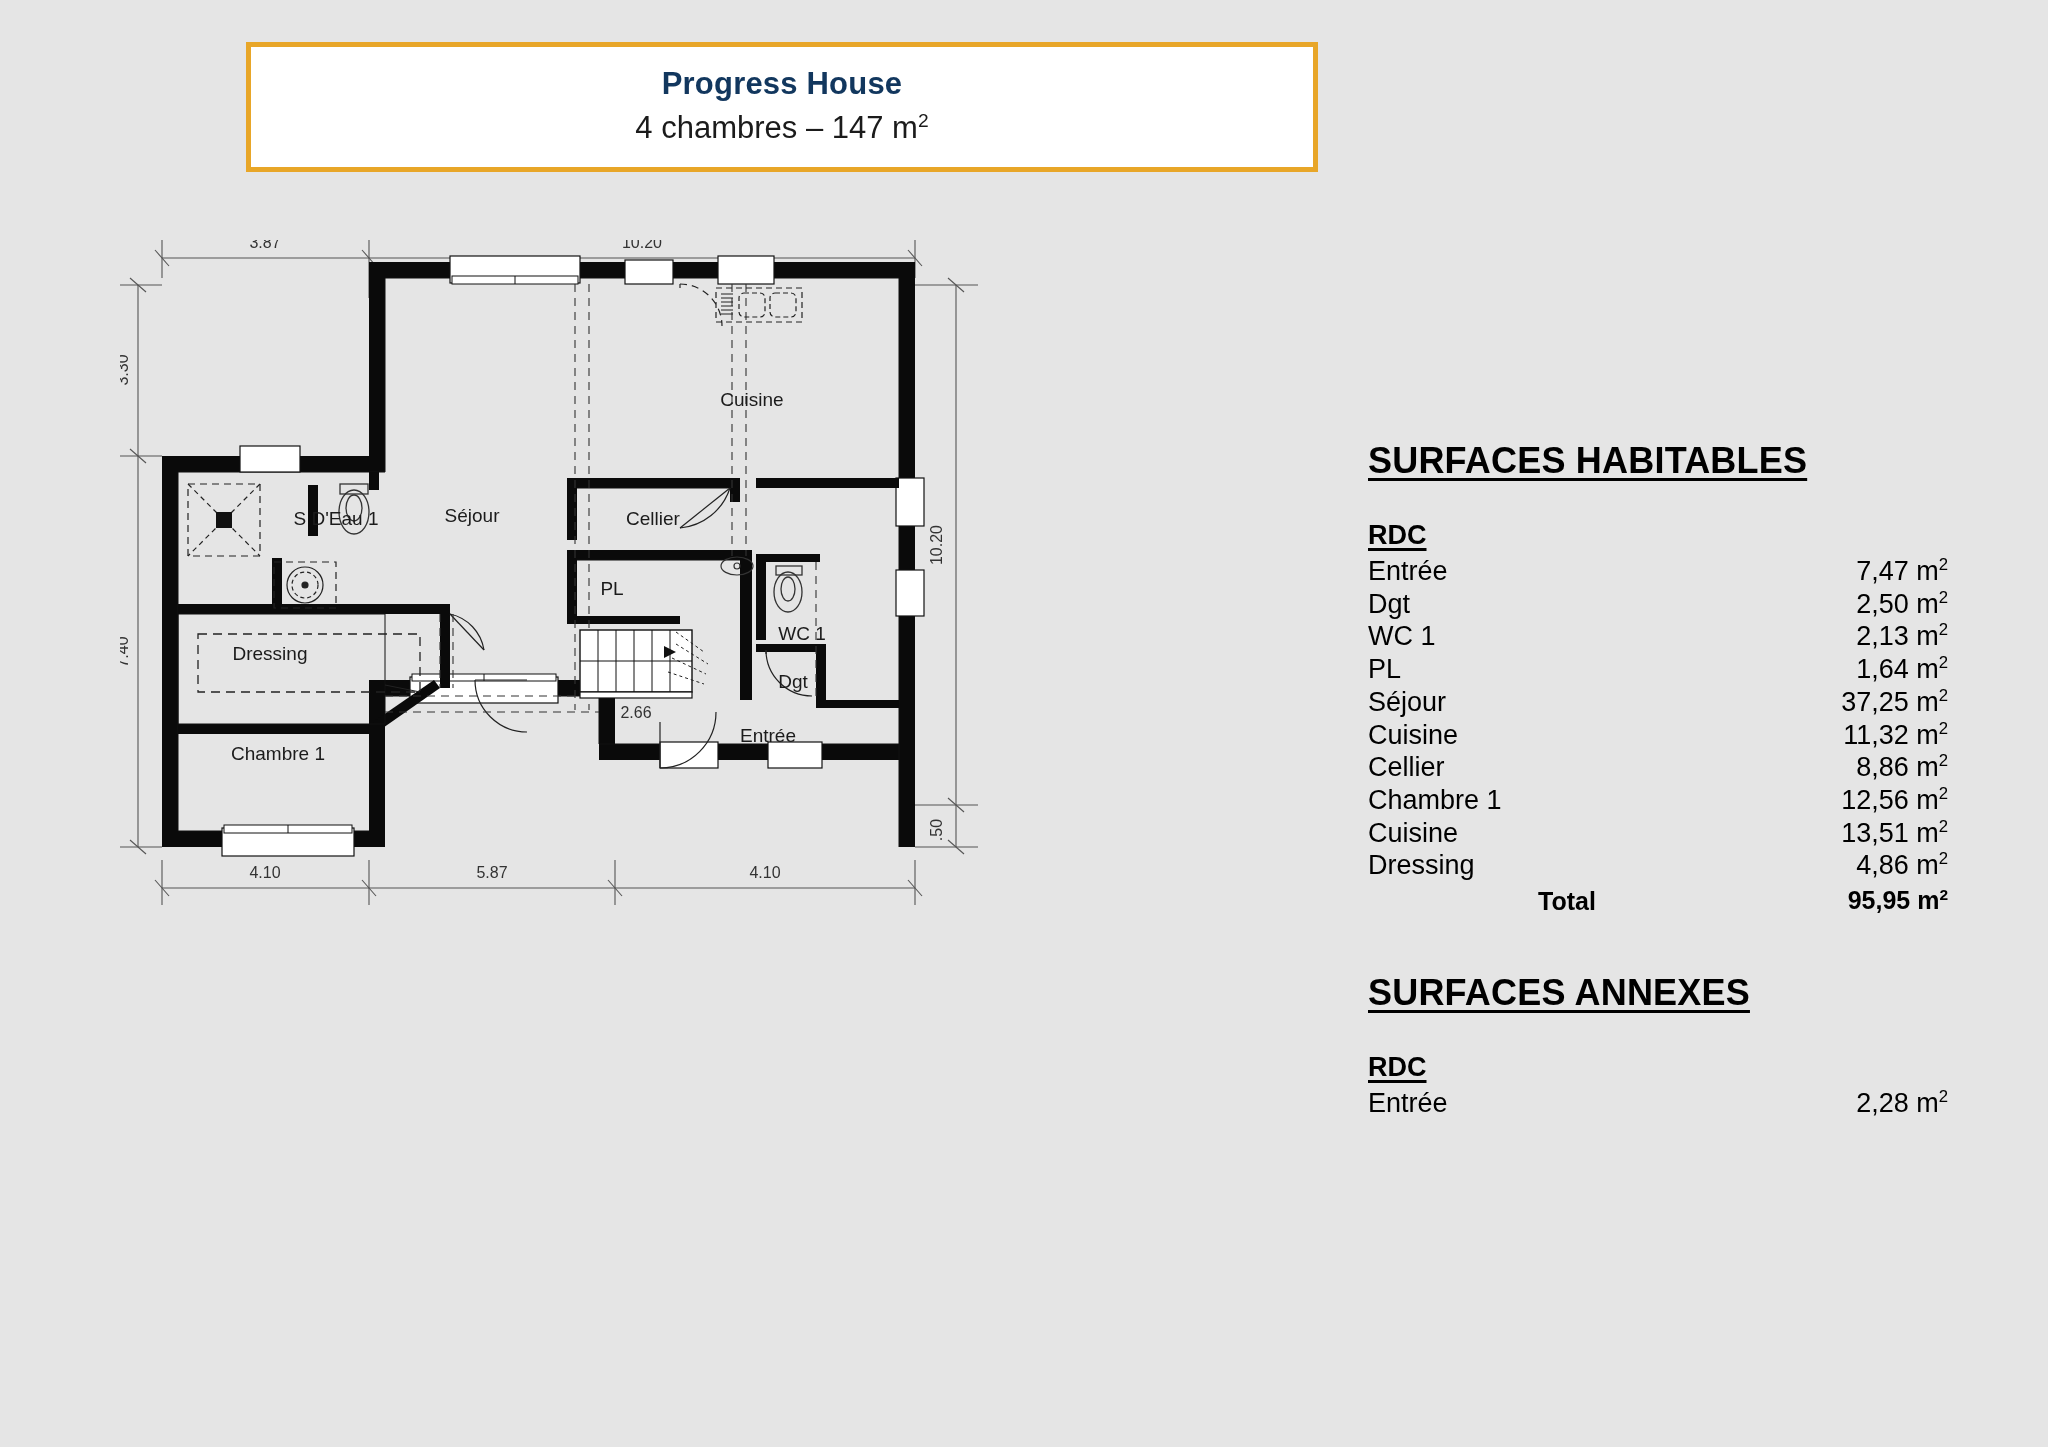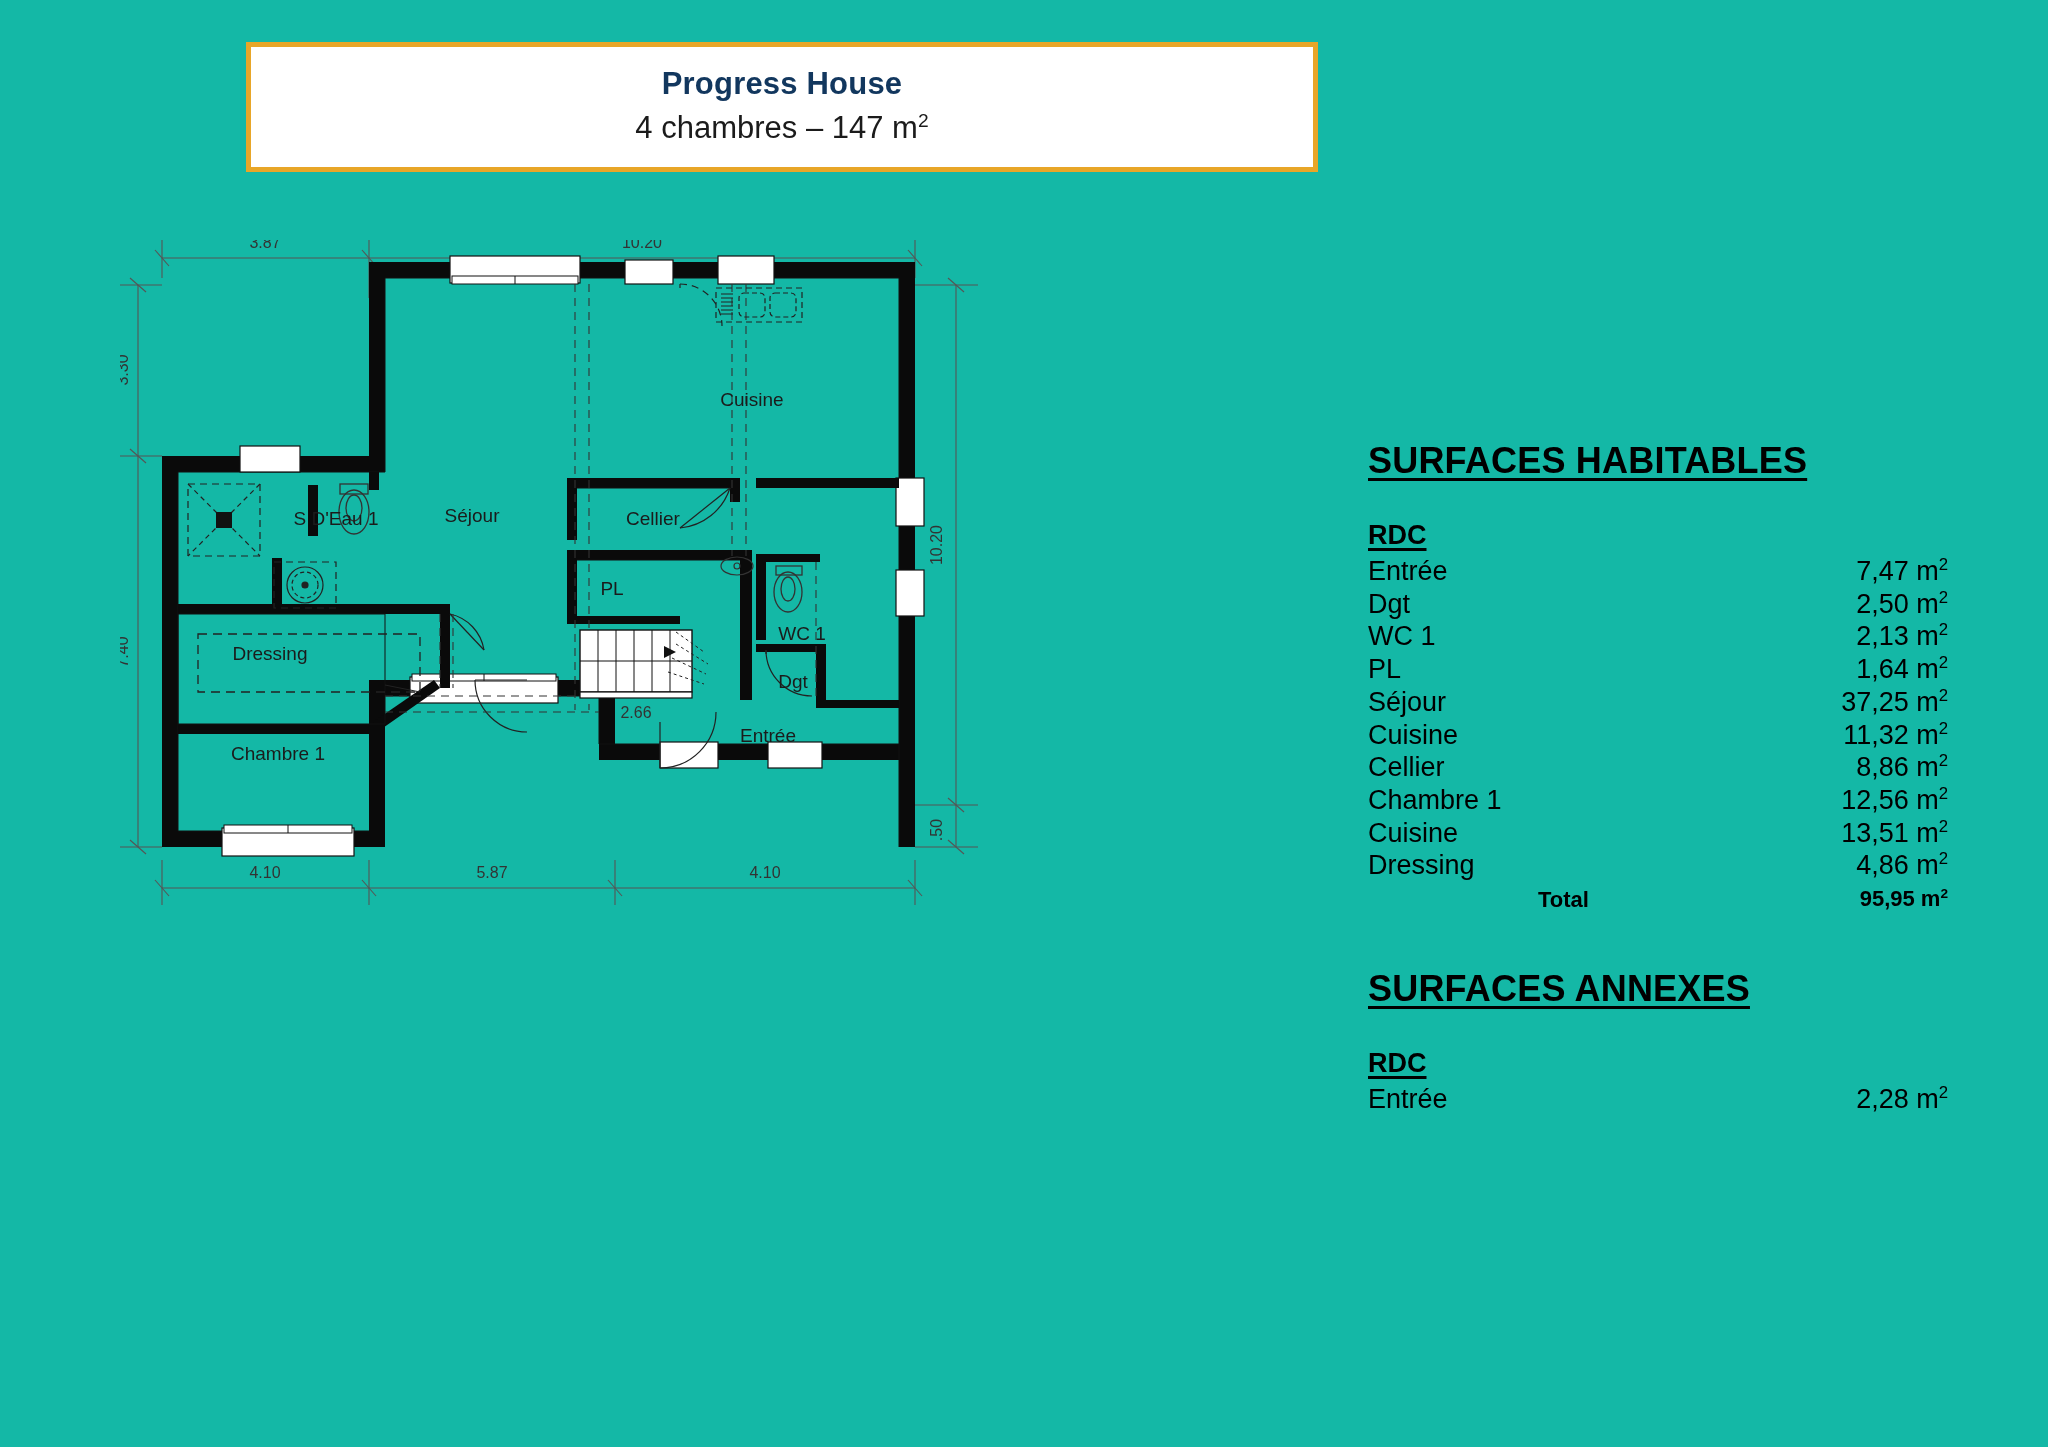--- a/index.html
+++ b/index.html
@@ -5,21 +5,21 @@
   * { box-sizing: border-box; }
   html, body {
     margin: 0; padding: 0;
     background: #ffffff;
     font-family: "Liberation Sans", sans-serif;
   }
   #page {
     position: relative;
     width: 2048px;
     height: 1447px;
-    background: #14b8a6;
+    background: #e5e5e5;
     overflow: hidden;
   }
 
   
   #title-box {
     position: absolute;
     left: 246px;
     top: 42px;
     width: 1072px;
     height: 130px;
@@ -99,21 +99,21 @@
     white-space: nowrap;
   }
   .srow .s-name { flex: 0 0 auto; }
   .srow .s-spacer { flex: 1 1 auto; }
   .srow .s-val { flex: 0 0 auto; text-align: right; }
   .srow sup { font-size: 0.62em; vertical-align: super; }
 
   .total-row {
     display: flex;
     align-items: baseline;
-    font-size: 22px;
+    font-size: 25px;
     font-weight: bold;
     line-height: 1.175;
     margin-top: 4px;
     white-space: nowrap;
   }
   .total-row .t-label { flex: 0 0 auto; margin-left: 170px; }
   .total-row .t-spacer { flex: 1 1 auto; }
   .total-row .t-val { flex: 0 0 auto; }
   .total-row sup { font-size: 0.62em; vertical-align: super; }
 

